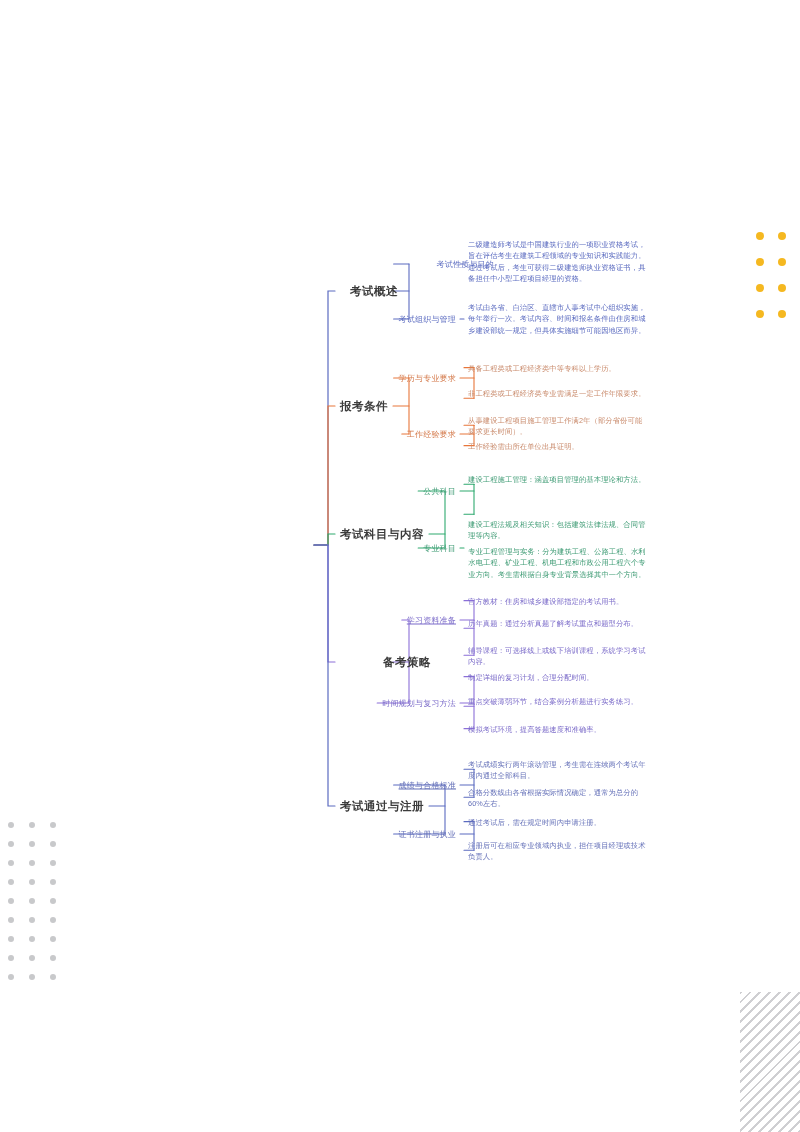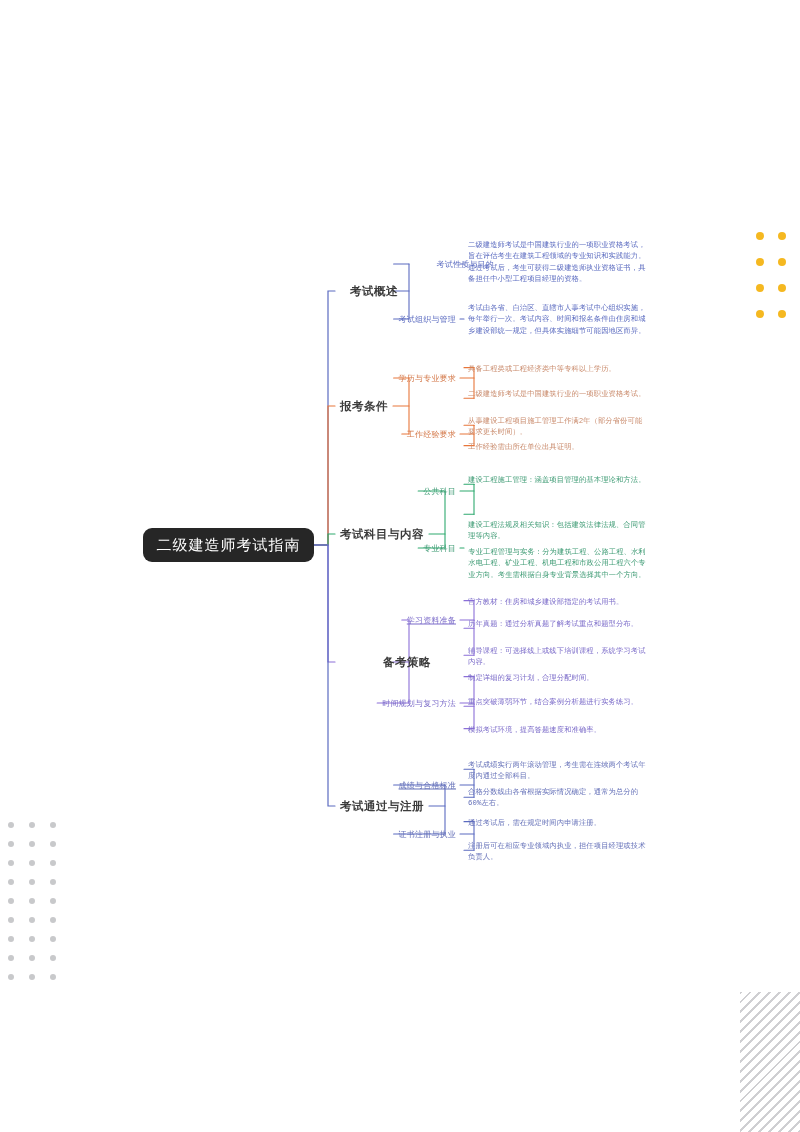--- a/index.html
+++ b/index.html
@@ -177,34 +177,31 @@
       <path d="M 474 769.3 V 797.3" stroke="#5B6BC0" stroke-width="1.1" fill="none" stroke-linecap="round"></path>
       <path d="M 474 769.3 H 464" stroke="#5B6BC0" stroke-width="1.1" fill="none" stroke-linecap="round"></path>
       <path d="M 474 797.3 H 464" stroke="#5B6BC0" stroke-width="1.1" fill="none" stroke-linecap="round"></path>
       <path d="M 445 834 H 393.59375" stroke="#5B6BC0" stroke-width="1.1" fill="none" stroke-linecap="round"></path>
       <path d="M 460 834 H 474" stroke="#5B6BC0" stroke-width="1.1" fill="none" stroke-linecap="round"></path>
       <path d="M 474 821.65 V 850.3" stroke="#5B6BC0" stroke-width="1.1" fill="none" stroke-linecap="round"></path>
       <path d="M 474 821.65 H 464" stroke="#5B6BC0" stroke-width="1.1" fill="none" stroke-linecap="round"></path>
       <path d="M 474 850.3 H 464" stroke="#5B6BC0" stroke-width="1.1" fill="none" stroke-linecap="round"></path>
     </svg>
 
-  <div id="root-node">
-    <span>二级建造师考试指南</span>
-  </div>
 
   <div id="nodes">
       <div class="l1" style="left: 350px; top: 291px;"><span>考试概述</span></div>
       <div class="l2 c-blue" style="top: 264px; left: 0px; width: 456px; padding-left: 38px;"><span>考试性质与目的</span></div>
       <div class="l3 c-blue" style="left: 468px; top: 239px;">二级建造师考试是中国建筑行业的一项职业资格考试，旨在评估考生在建筑工程领域的专业知识和实践能力。通过考试后，考生可获得二级建造师执业资格证书，具备担任中小型工程项目经理的资格。</div>
       <div class="l2 c-blue" style="top: 319px; left: 0px; width: 456px;"><span>考试组织与管理</span></div>
       <div class="l3 c-blue" style="left: 468px; top: 302px;">考试由各省、自治区、直辖市人事考试中心组织实施，每年举行一次。考试内容、时间和报名条件由住房和城乡建设部统一规定，但具体实施细节可能因地区而异。</div>
       <div class="l1" style="left: 340px; top: 406px;"><span>报考条件</span></div>
       <div class="l2 c-orange" style="top: 378px; left: 0px; width: 456px;"><span>学历与专业要求</span></div>
       <div class="l3 c-orange" style="left: 468px; top: 363px;">具备工程类或工程经济类中等专科以上学历。</div>
-      <div class="l3 c-orange" style="left: 468px; top: 388px;">二级建造师考试是中国建筑行业的一项职业资格考试。</div>
+      <div class="l3 c-orange" style="left: 468px; top: 388px;">非工程类或工程经济类专业需满足一定工作年限要求。</div>
       <div class="l2 c-orange" style="top: 434px; left: 0px; width: 456px;"><span>工作经验要求</span></div>
       <div class="l3 c-orange" style="left: 468px; top: 415px;">从事建设工程项目施工管理工作满2年（部分省份可能要求更长时间）。</div>
       <div class="l3 c-orange" style="left: 468px; top: 441px;">工作经验需由所在单位出具证明。</div>
       <div class="l1" style="left: 340px; top: 534px;"><span>考试科目与内容</span></div>
       <div class="l2 c-green" style="top: 491px; left: 0px; width: 456px;"><span>公共科目</span></div>
       <div class="l3 c-green" style="left: 468px; top: 474px;">建设工程施工管理：涵盖项目管理的基本理论和方法。</div>
       <div class="l3 c-green" style="left: 468px; top: 504px; margin-top: 15px;">建设工程法规及相关知识：包括建筑法律法规、合同管理等内容。</div>
       <div class="l2 c-green" style="top: 548px; left: 0px; width: 456px;"><span>专业科目</span></div>
       <div class="l3 c-green" style="left: 468px; top: 546px; text-align: center;">专业工程管理与实务：分为建筑工程、公路工程、水利水电工程、矿业工程、机电工程和市政公用工程六个专业方向。考生需根据自身专业背景选择其中一个方向。</div>
       <div class="l1" style="left: 340px; top: 662px; margin-left: 43px;"><span>备考策略</span></div>
@@ -212,19 +209,19 @@
       <div class="l3 c-purple" style="left: 468px; top: 596px;">官方教材：住房和城乡建设部指定的考试用书。</div>
       <div class="l3 c-purple" style="left: 468px; top: 618px;">历年真题：通过分析真题了解考试重点和题型分布。</div>
       <div class="l3 c-purple" style="left: 468px; top: 645px;">辅导课程：可选择线上或线下培训课程，系统学习考试内容。</div>
       <div class="l2 c-purple" style="top: 703px; left: 0px; width: 456px;"><span>时间规划与复习方法</span></div>
       <div class="l3 c-purple" style="left: 468px; top: 672px;">制定详细的复习计划，合理分配时间。</div>
       <div class="l3 c-purple" style="left: 468px; top: 696px;">重点突破薄弱环节，结合案例分析题进行实务练习。</div>
       <div class="l3 c-purple" style="left: 468px; top: 724px;">模拟考试环境，提高答题速度和准确率。</div>
       <div class="l1" style="left: 340px; top: 806px;"><span>考试通过与注册</span></div>
       <div class="l2 c-blue2" style="top: 785px; left: 0px; width: 456px; text-decoration: underline;"><span>成绩与合格标准</span></div>
       <div class="l3 c-blue2" style="left: 468px; top: 759px;">考试成绩实行两年滚动管理，考生需在连续两个考试年度内通过全部科目。</div>
-      <div class="l3 c-blue2" style="left: 468px; top: 787px; font-family: Liberation Mono, monospace;">合格分数线由各省根据实际情况确定，通常为总分的60%左右。</div>
+      <div class="l3 c-blue2" style="left: 468px; top: 787px;">合格分数线由各省根据实际情况确定，通常为总分的60%左右。</div>
       <div class="l2 c-blue2" style="top: 834px; left: 0px; width: 456px;"><span>证书注册与执业</span></div>
       <div class="l3 c-blue2" style="left: 468px; top: 817px;">通过考试后，需在规定时间内申请注册。</div>
       <div class="l3 c-blue2" style="left: 468px; top: 840px;">注册后可在相应专业领域内执业，担任项目经理或技术负责人。</div>
     </div>
 
 </div>
 
 </body></html>

